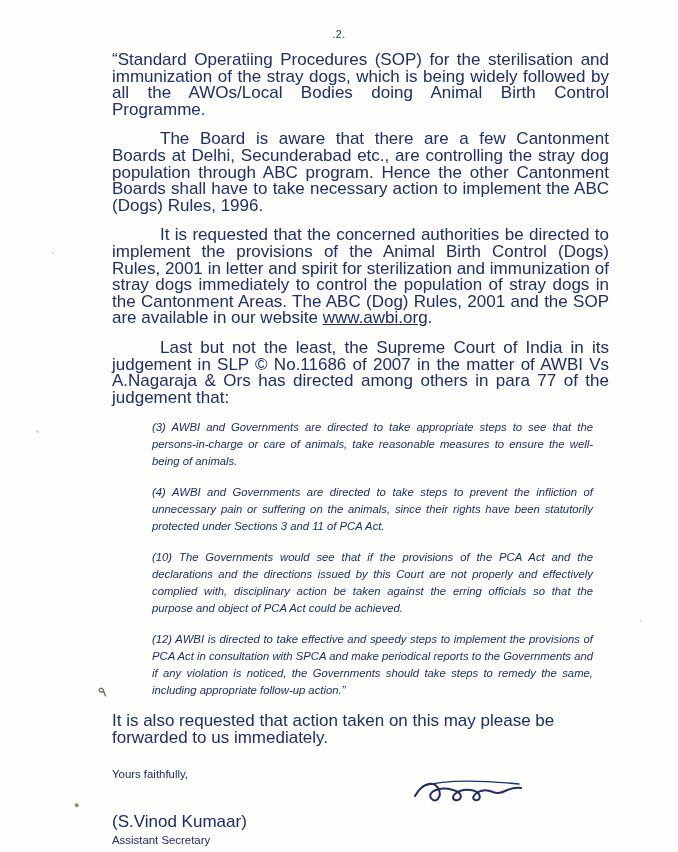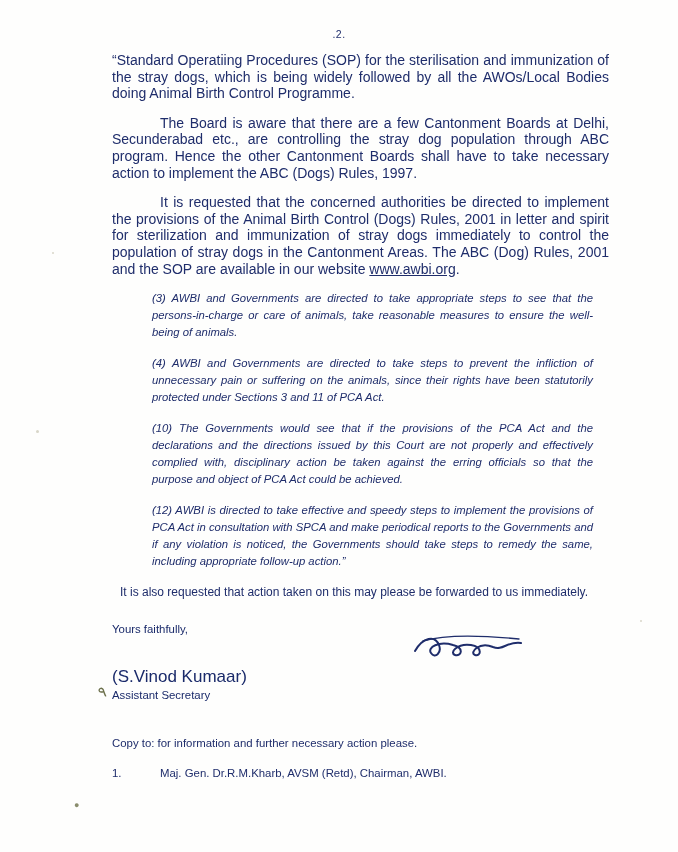--- a/index.html
+++ b/index.html
@@ -33,21 +33,21 @@
     letter-spacing: 0.5px;
   }
   .body {
     position: absolute;
     top: 52px;
     left: 112px;
     width: 497px;
   }
   p.para {
     margin: 0 0 13px 0;
-    font-size: 14px;
+    font-size: 17px;
     line-height: 16.6px;
     text-align: justify;
     color: #1f2d6b;
     text-indent: 0;
   }
   p.indent {
     text-indent: 48px;
   }
   .quote {
     margin: 0 16px 14px 0;
@@ -56,24 +56,23 @@
     line-height: 17px;
     font-style: italic;
     text-align: justify;
     color: #1f2d6b;
   }
   .link {
     text-decoration: underline;
   }
   .closing {
     margin-top: 14px;
-    font-size: 12px;
+    font-size: 17px;
     line-height: 16.6px;
     color: #1f2d6b;
-    margin-left: 8px;
   }
   .sign-block {
     margin-top: 22px;
     padding-right: 8px;
     position: relative;
   }
   .yours {
     font-size: 11.4px;
     margin-right: 58px;
   }
@@ -145,24 +144,25 @@
 
 <div class="page">
 
   <div class="page-number">.2.</div>
 
   <div class="body">
 
     <p class="para">“Standard Operatiing Procedures (SOP) for the sterilisation and immunization of the stray dogs, which is being widely followed by all the AWOs/Local Bodies doing Animal Birth Control Programme.</p>
 
 
-    <p class="para indent">The Board is aware that there are a few Cantonment Boards at Delhi, Secunderabad etc., are controlling the stray dog population through ABC program. Hence the other Cantonment Boards shall have to take necessary action to implement the ABC (Dogs) Rules, 1997.</p>
+    <p class="para indent">The Board is aware that there are a few Cantonment Boards at Delhi, Secunderabad etc., are controlling the stray dog population through ABC program. Hence the other Cantonment Boards shall have to take necessary action to implement the ABC (Dogs) Rules, 1996.</p>
 
     <p class="para indent"><span>It is requested that the concerned authorities be directed to implement the provisions of the Animal Birth Control (Dogs) Rules, 2001 in letter and spirit for sterilization and immunization of stray dogs immediately to control the population of stray dogs in the Cantonment Areas. The ABC (Dog) Rules, 2001 and the SOP are available in our website </span><span class="link">www.awbi.org</span><span>.</span></p>
 
+    <p class="para indent">Last but not the least, the Supreme Court of India in its judgement in SLP © No.11686 of 2007 in the matter of AWBI Vs A.Nagaraja &amp; Ors has directed among others in para 77 of the judgement that:</p>
 
     <p class="quote">(3) AWBI and Governments are directed to take appropriate steps to see that the persons-in-charge or care of animals, take reasonable measures to ensure the well-being of animals.</p>
     <p class="quote">(4) AWBI and Governments are directed to take steps to prevent the infliction of unnecessary pain or suffering on the animals, since their rights have been statutorily protected under Sections 3 and 11 of PCA Act.</p>
     <p class="quote">(10) The Governments would see that if the provisions of the PCA Act and the declarations and the directions issued by this Court are not properly and effectively complied with, disciplinary action be taken against the erring officials so that the purpose and object of PCA Act could be achieved.</p>
     <p class="quote">(12) AWBI is directed to take effective and speedy steps to implement the provisions of PCA Act in consultation with SPCA and make periodical reports to the Governments and if any violation is noticed, the Governments should take steps to remedy the same, including appropriate follow-up action.”</p>
 
     <div class="closing">It is also requested that action taken on this may please be forwarded to us immediately.</div>
 
     <div class="sign-block">
       <div class="yours">Yours faithfully,</div>

